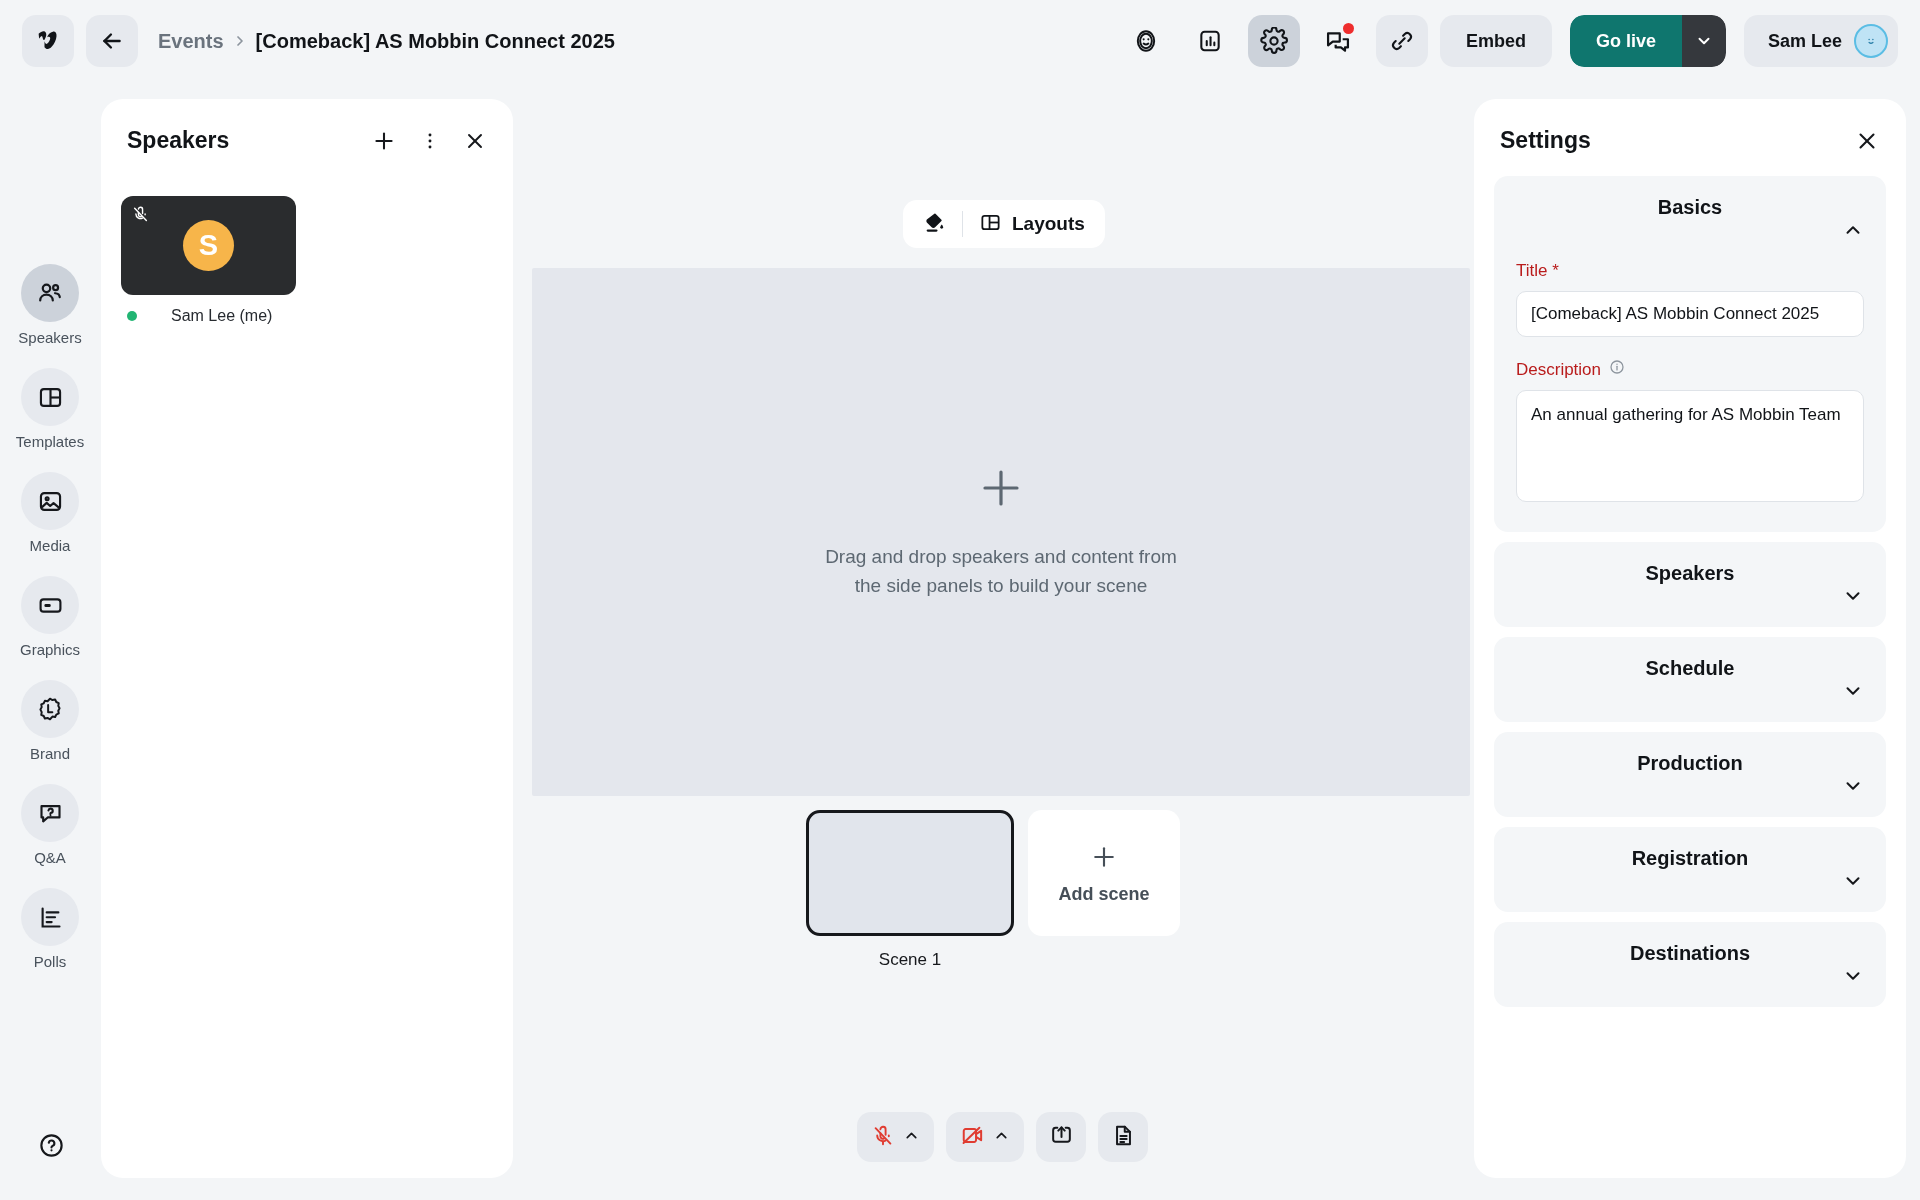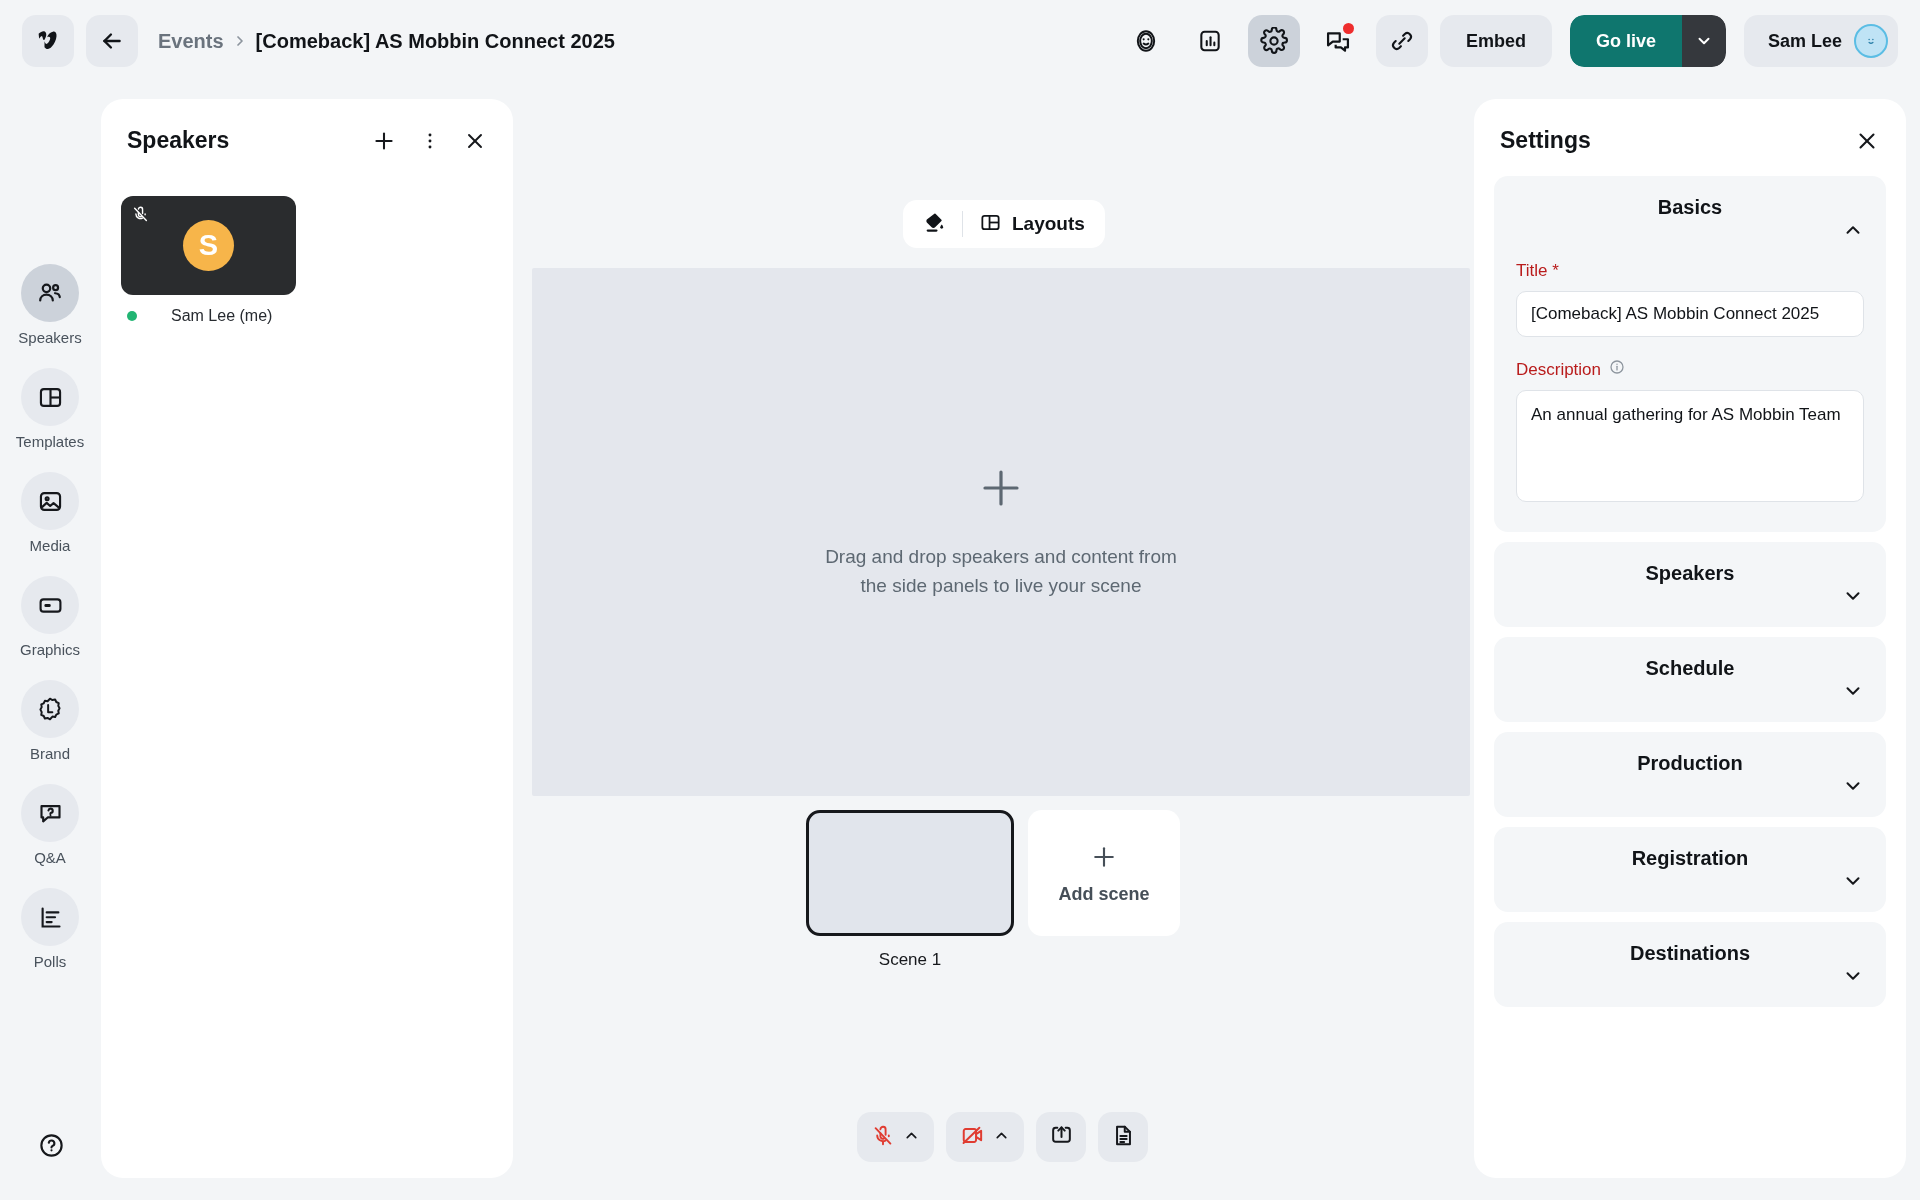--- a/index.html
+++ b/index.html
@@ -463,21 +463,21 @@
 
   <div class="canvas">
     <span>
       <svg width="48" height="48" viewBox="0 0 24 24" fill="none" stroke="#5d6872" stroke-width="1.6" stroke-linecap="round">
           <line x1="12" y1="4" x2="12" y2="20"></line>
           <line x1="4" y1="12" x2="20" y2="12"></line>
         </svg>
     </span>
     <div class="canvas-hint">
       <div>Drag and drop speakers and content from</div>
-      <div>the side panels to live your scene</div>
+      <div>the side panels to build your scene</div>
     </div>
   </div>
 
   <div class="scene-strip">
     <div class="scene-item">
       <div class="scene-thumb"></div>
       <span class="scene-label">Scene 1</span>
     </div>
     <div class="add-scene">
       <span>

